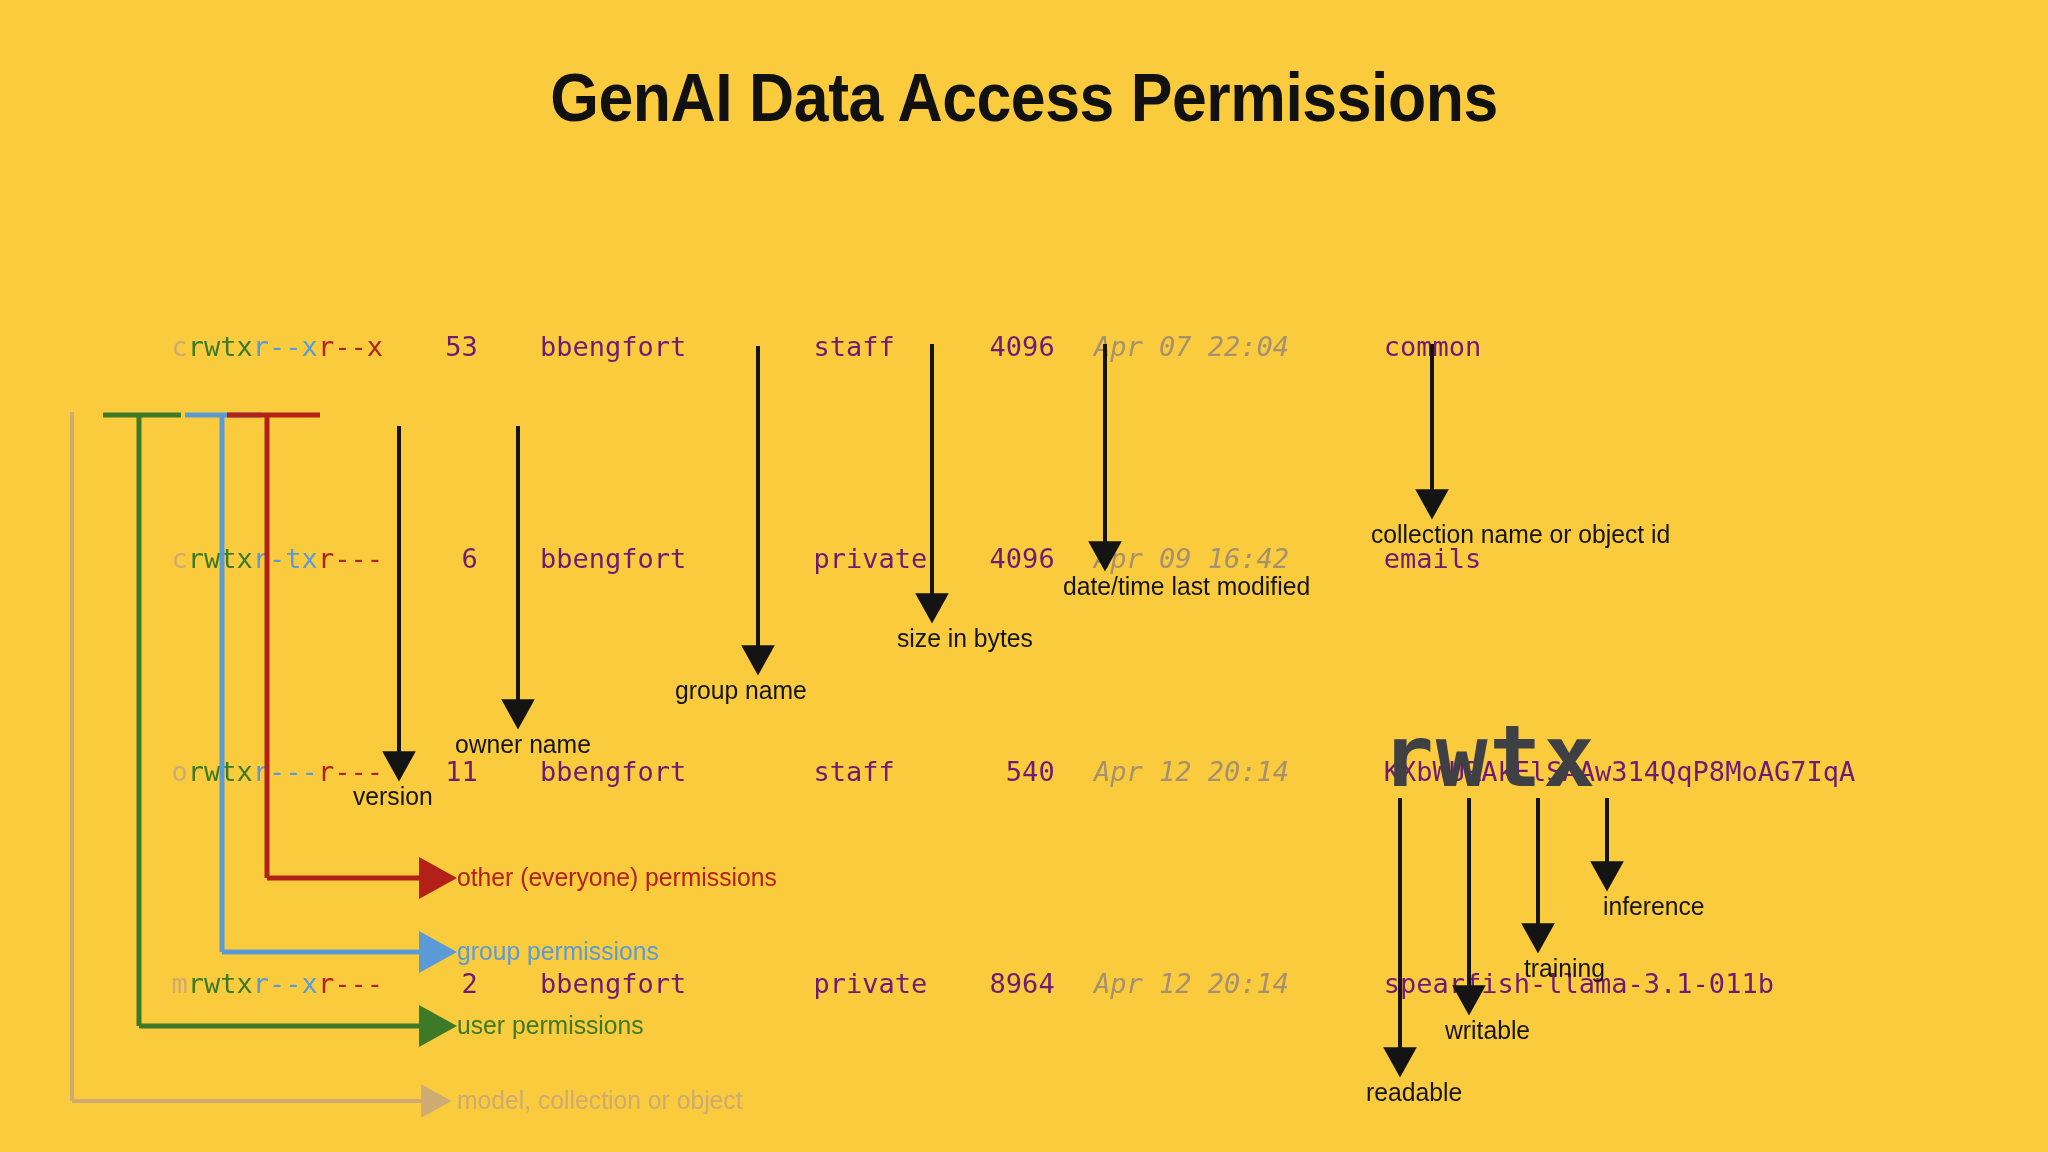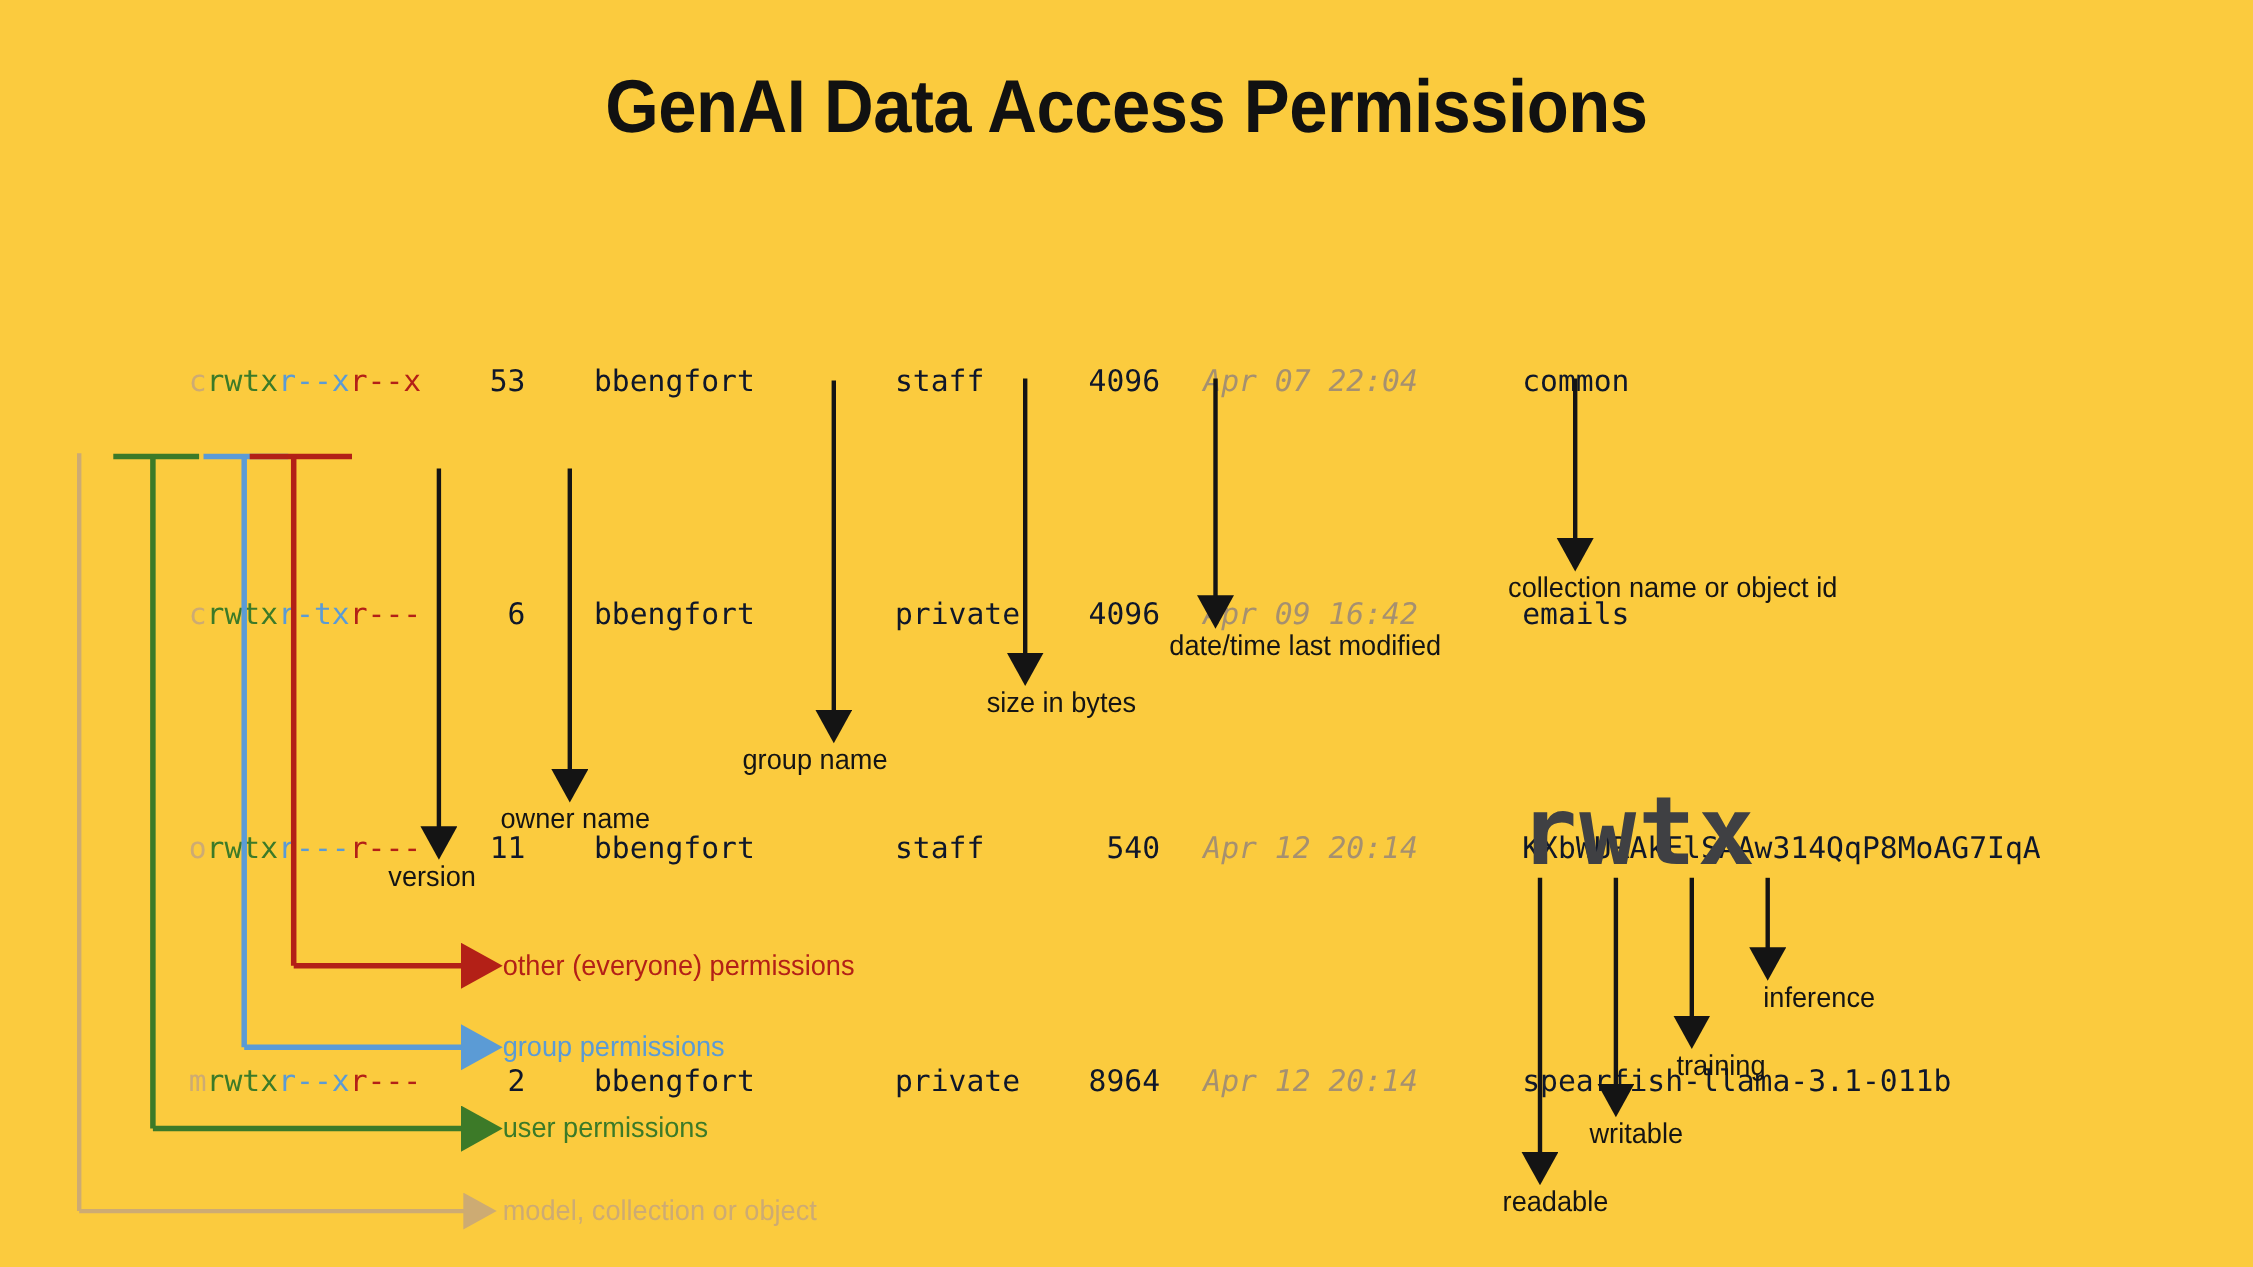--- a/index.html
+++ b/index.html
@@ -37,21 +37,21 @@
     line-height:42.5px;
     color:#1b1b1b;
     white-space:pre;
   }
   .listing .row{white-space:pre;}
   .c-type{color:#cdab73;}
   .c-user{color:#3c7a28;}
   .c-group{color:#5b9bd5;}
   .c-other{color:#b32017;}
   .c-dim{color:#a59070;font-style:italic;}
-  .c-name{color:#0f172a;margin-left:23px;}
+  .c-name{color:#701a75;margin-left:23px;}
 
   
   .rwtx{
     position:absolute;
     left:1382px;top:690px;
     font-family:"DejaVu Sans Mono","Liberation Mono",monospace;
     font-size:86px;
     font-weight:bold;
     color:#3f4043;
     letter-spacing:2px;

